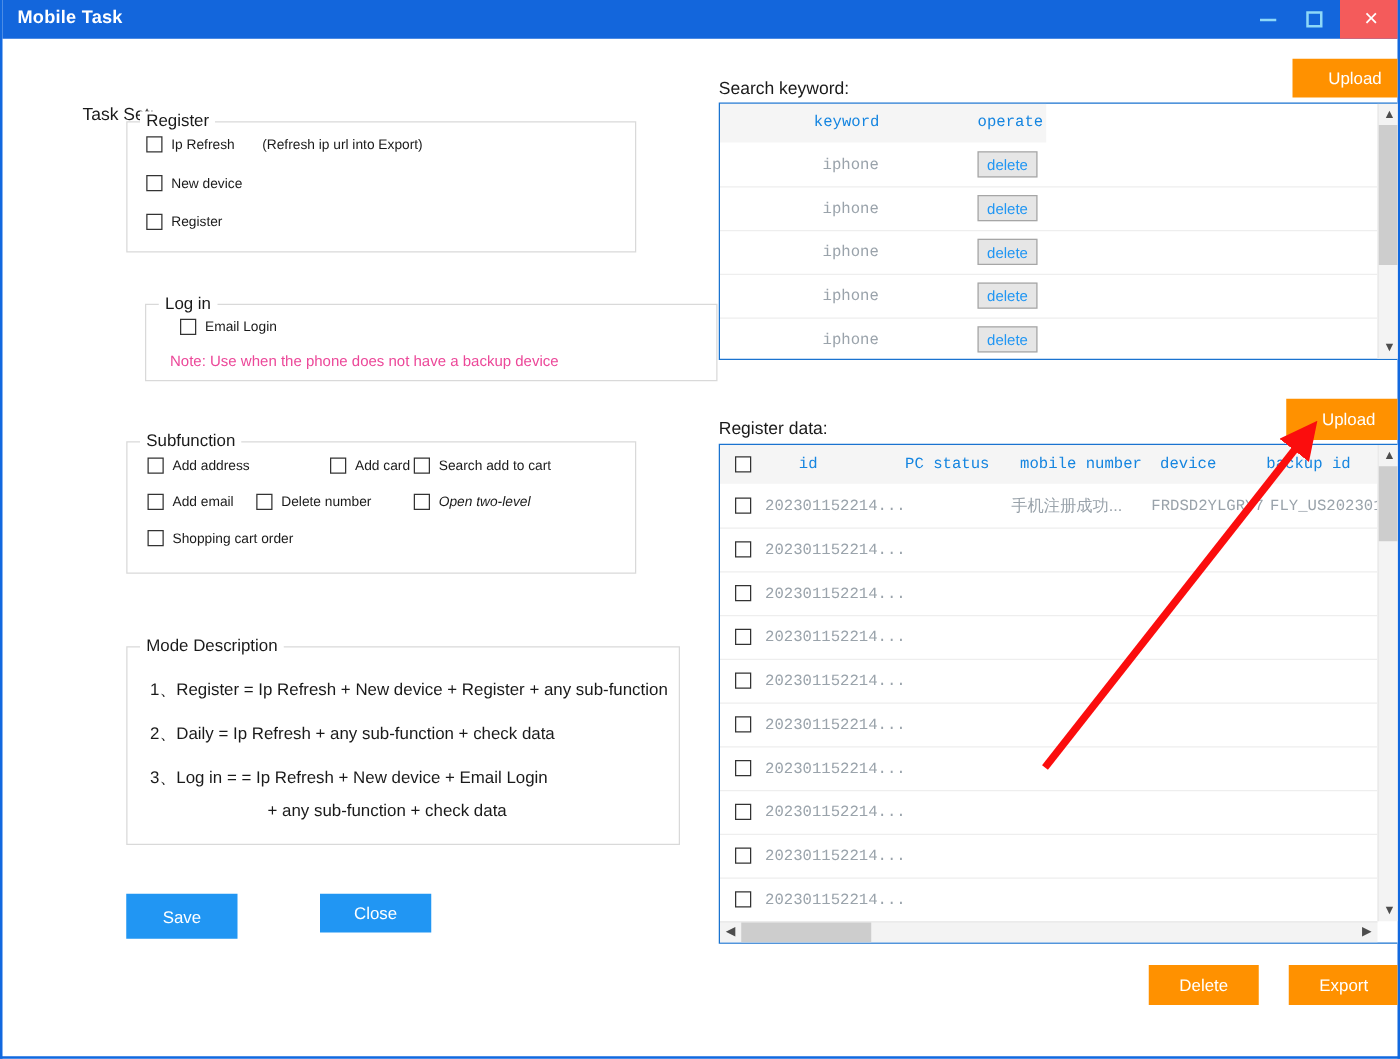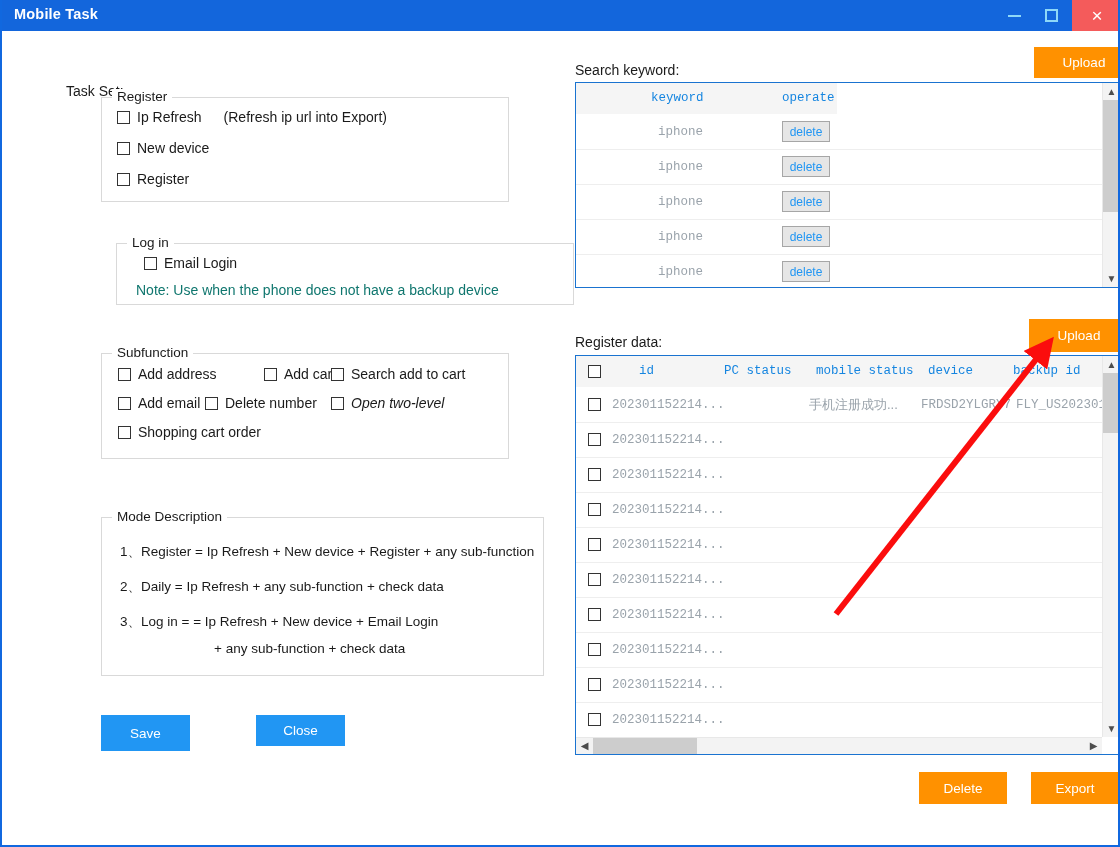--- a/index.html
+++ b/index.html
@@ -54,30 +54,30 @@
     position:absolute;top:-9px;left:10px;
     background:#ffffff;padding:0 5px;
     font-size:13.5px;color:#1a1a1a;
     white-space:nowrap;
   }
   .grp-register{left:99px;top:97px;width:408px;height:105px;}
   .grp-login{left:114px;top:243px;width:458px;height:62px;}
   .grp-subfunction{left:99px;top:353px;width:408px;height:106px;}
   .grp-mode{left:99px;top:517px;width:443px;height:159px;}
 
-  .cbrow{position:absolute;display:flex;align-items:center;font-size:14px;color:#1a1a1a;white-space:nowrap;}
+  .cbrow{position:absolute;display:flex;align-items:center;font-size:11px;color:#1a1a1a;white-space:nowrap;}
   .cbox{
     width:13px;height:13px;box-sizing:border-box;
     border:1px solid #333;background:#fff;
     display:inline-block;margin-right:7px;flex:0 0 auto;
   }
   .hint{margin-left:22px;color:#1a1a1a;}
 
   .note-line{
-    position:absolute;font-size:14px;color:#0f766e;white-space:nowrap;
+    position:absolute;font-size:12px;color:#ec4899;white-space:nowrap;
   }
   .mode-line{
     position:absolute;font-size:13.5px;color:#1a1a1a;white-space:nowrap;
   }
 
   .btn-primary{
     position:absolute;background:#2196f3;color:#fff;
     border:none;font-size:13.5px;font-family:"Liberation Sans", sans-serif;
     display:flex;align-items:center;justify-content:center;
     cursor:pointer;
@@ -306,21 +306,21 @@
 
   <div class="section-label lbl-register">Register data:</div>
   <button class="btn-orange upload-2">Upload</button>
 
   <div class="panel panel-register">
     <div class="tbl" style="bottom:17px;">
       <div class="tbl-head head-rg" style="right:0;">
         <div class="rowcheck" style="left:12px;top:9px;"></div>
         <div class="hcell" style="left:63px;">id</div>
         <div class="hcell" style="left:718px;transform:translateX(-570px);">PC status</div>
-        <div class="hcell" style="left:240px;">mobile status</div>
+        <div class="hcell" style="left:240px;">mobile number</div>
         <div class="hcell" style="left:352px;">device</div>
         <div class="hcell" style="left:437px;">backup id</div>
       </div>
 
       <div class="row" style="top:31px;height:35px;">
         <div class="rowcheck" style="left:12px;top:11px;"></div>
         <div class="cell" style="left:36px;">202301152214...</div>
         <div class="cell cn" style="left:233px;">手机注册成功...</div>
         <div class="cell" style="left:345px;">FRDSD2YLGRY7</div>
         <div class="cell" style="left:440px;">FLY_US202301...</div>

